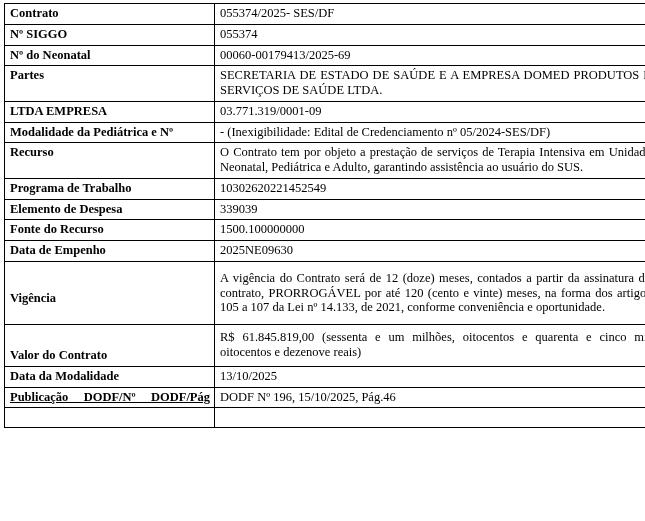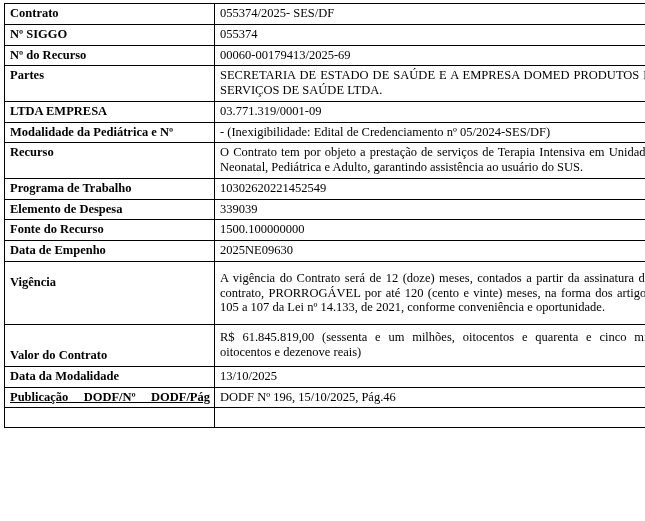--- a/index.html
+++ b/index.html
@@ -65,21 +65,21 @@
       <td class="label-cell">Contrato</td>
       <td class="value-cell nojust pad-left-extra">055374/2025- SES/DF</td>
     </tr>
 
     <tr>
       <td class="label-cell">Nº SIGGO</td>
       <td class="value-cell nojust pad-left-extra">055374</td>
     </tr>
 
     <tr>
-      <td class="label-cell">Nº do Recurso</td>
+      <td class="label-cell">Nº do Neonatal</td>
       <td class="value-cell nojust">00060-00179413/2025-69</td>
     </tr>
 
     <tr>
       <td class="label-cell">Partes</td>
       <td class="value-cell">SECRETARIA DE ESTADO DE SAÚDE E A EMPRESA DOMED PRODUTOS E SERVIÇOS DE SAÚDE LTDA.</td>
     </tr>
 
     <tr>
       <td class="label-cell">LTDA EMPRESA</td>
@@ -110,21 +110,21 @@
       <td class="label-cell">Fonte do Recurso</td>
       <td class="value-cell nojust">1500.100000000</td>
     </tr>
 
     <tr>
       <td class="label-cell">Data de Empenho</td>
       <td class="value-cell nojust">2025NE09630</td>
     </tr>
 
     <tr>
-      <td class="label-cell tall-pad" style="padding-top:13px;">Vigência</td>
+      <td class="label-cell tall-pad" style="padding-top:29px;">Vigência</td>
       <td class="value-cell pad-left-extra" style="padding-top:9px;padding-bottom:9px;">A vigência do Contrato será de 12 (doze) meses, contados a partir da assinatura do contrato, PRORROGÁVEL por até 120 (cento e vinte) meses, na forma dos artigos 105 a 107 da Lei nº 14.133, de 2021, conforme conveniência e oportunidade.</td>
     </tr>
 
     <tr>
       <td class="label-cell" style="padding-top:23px;">Valor do Contrato</td>
       <td class="value-cell pad-left-extra" style="padding-top:5px;padding-bottom:5px;">R$ 61.845.819,00 (sessenta e um milhões, oitocentos e quarenta e cinco mil oitocentos e dezenove reais)</td>
     </tr>
 
     <tr>
       <td class="label-cell">Data da Modalidade</td>

